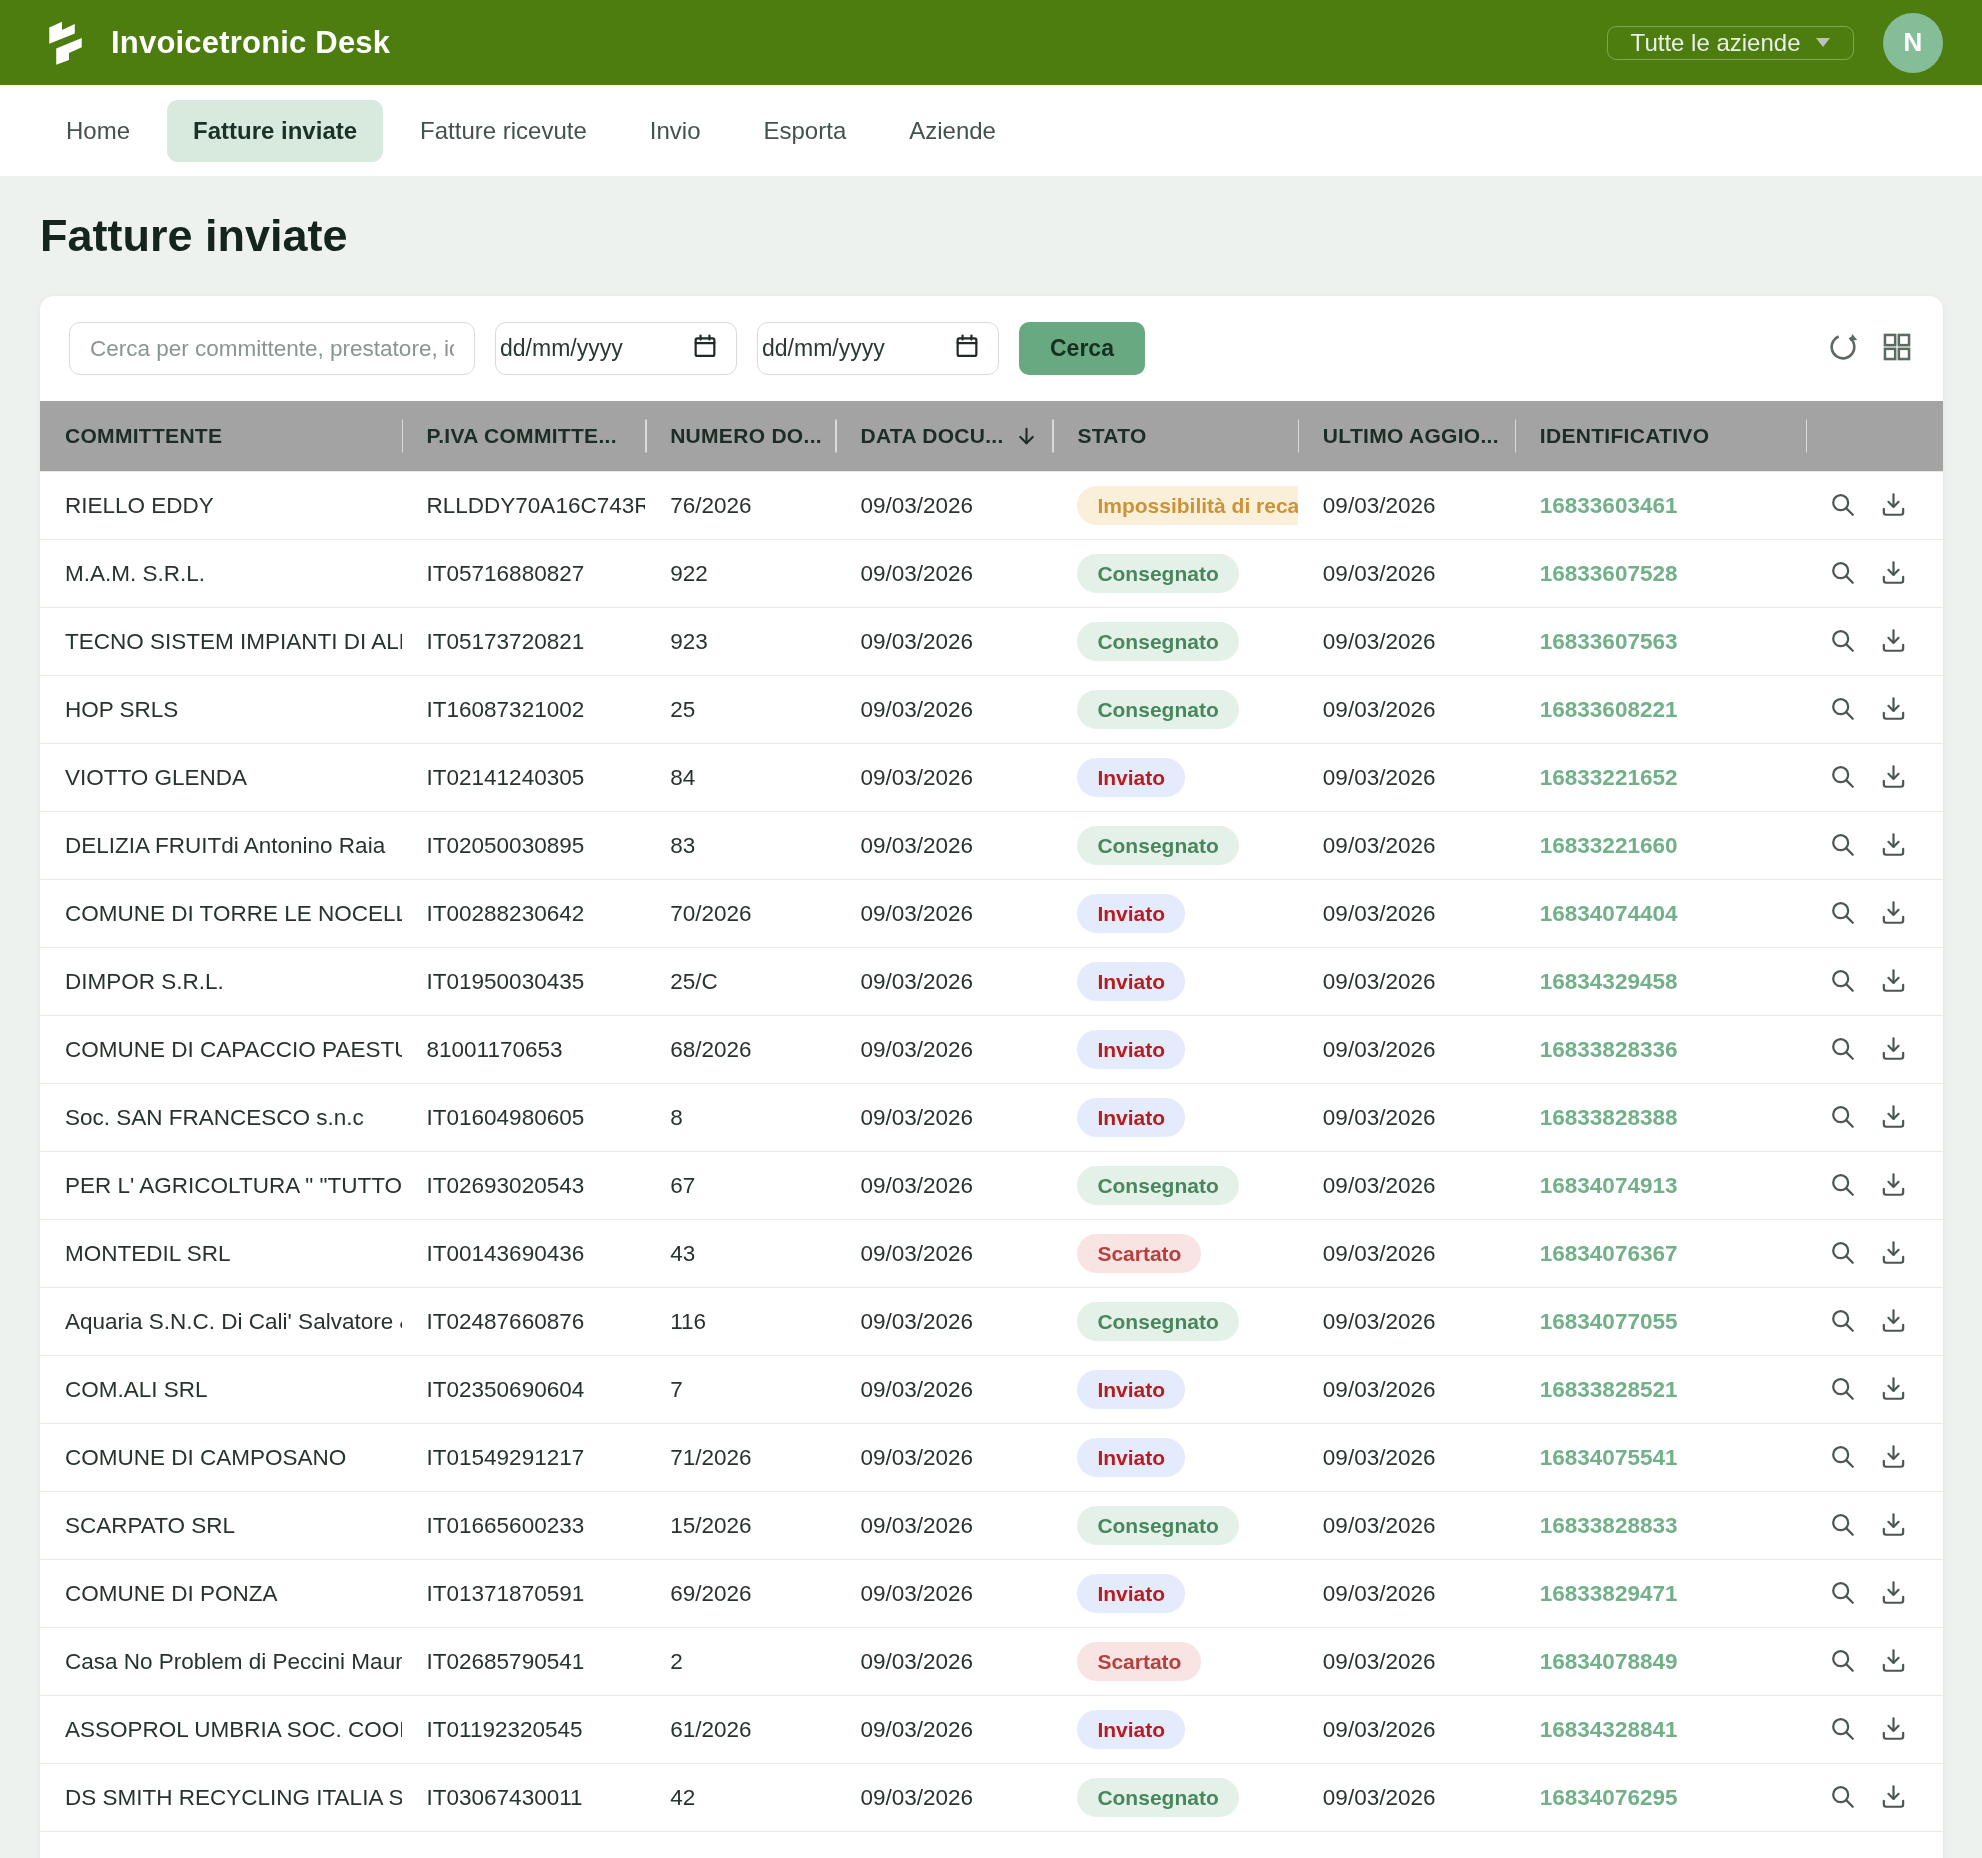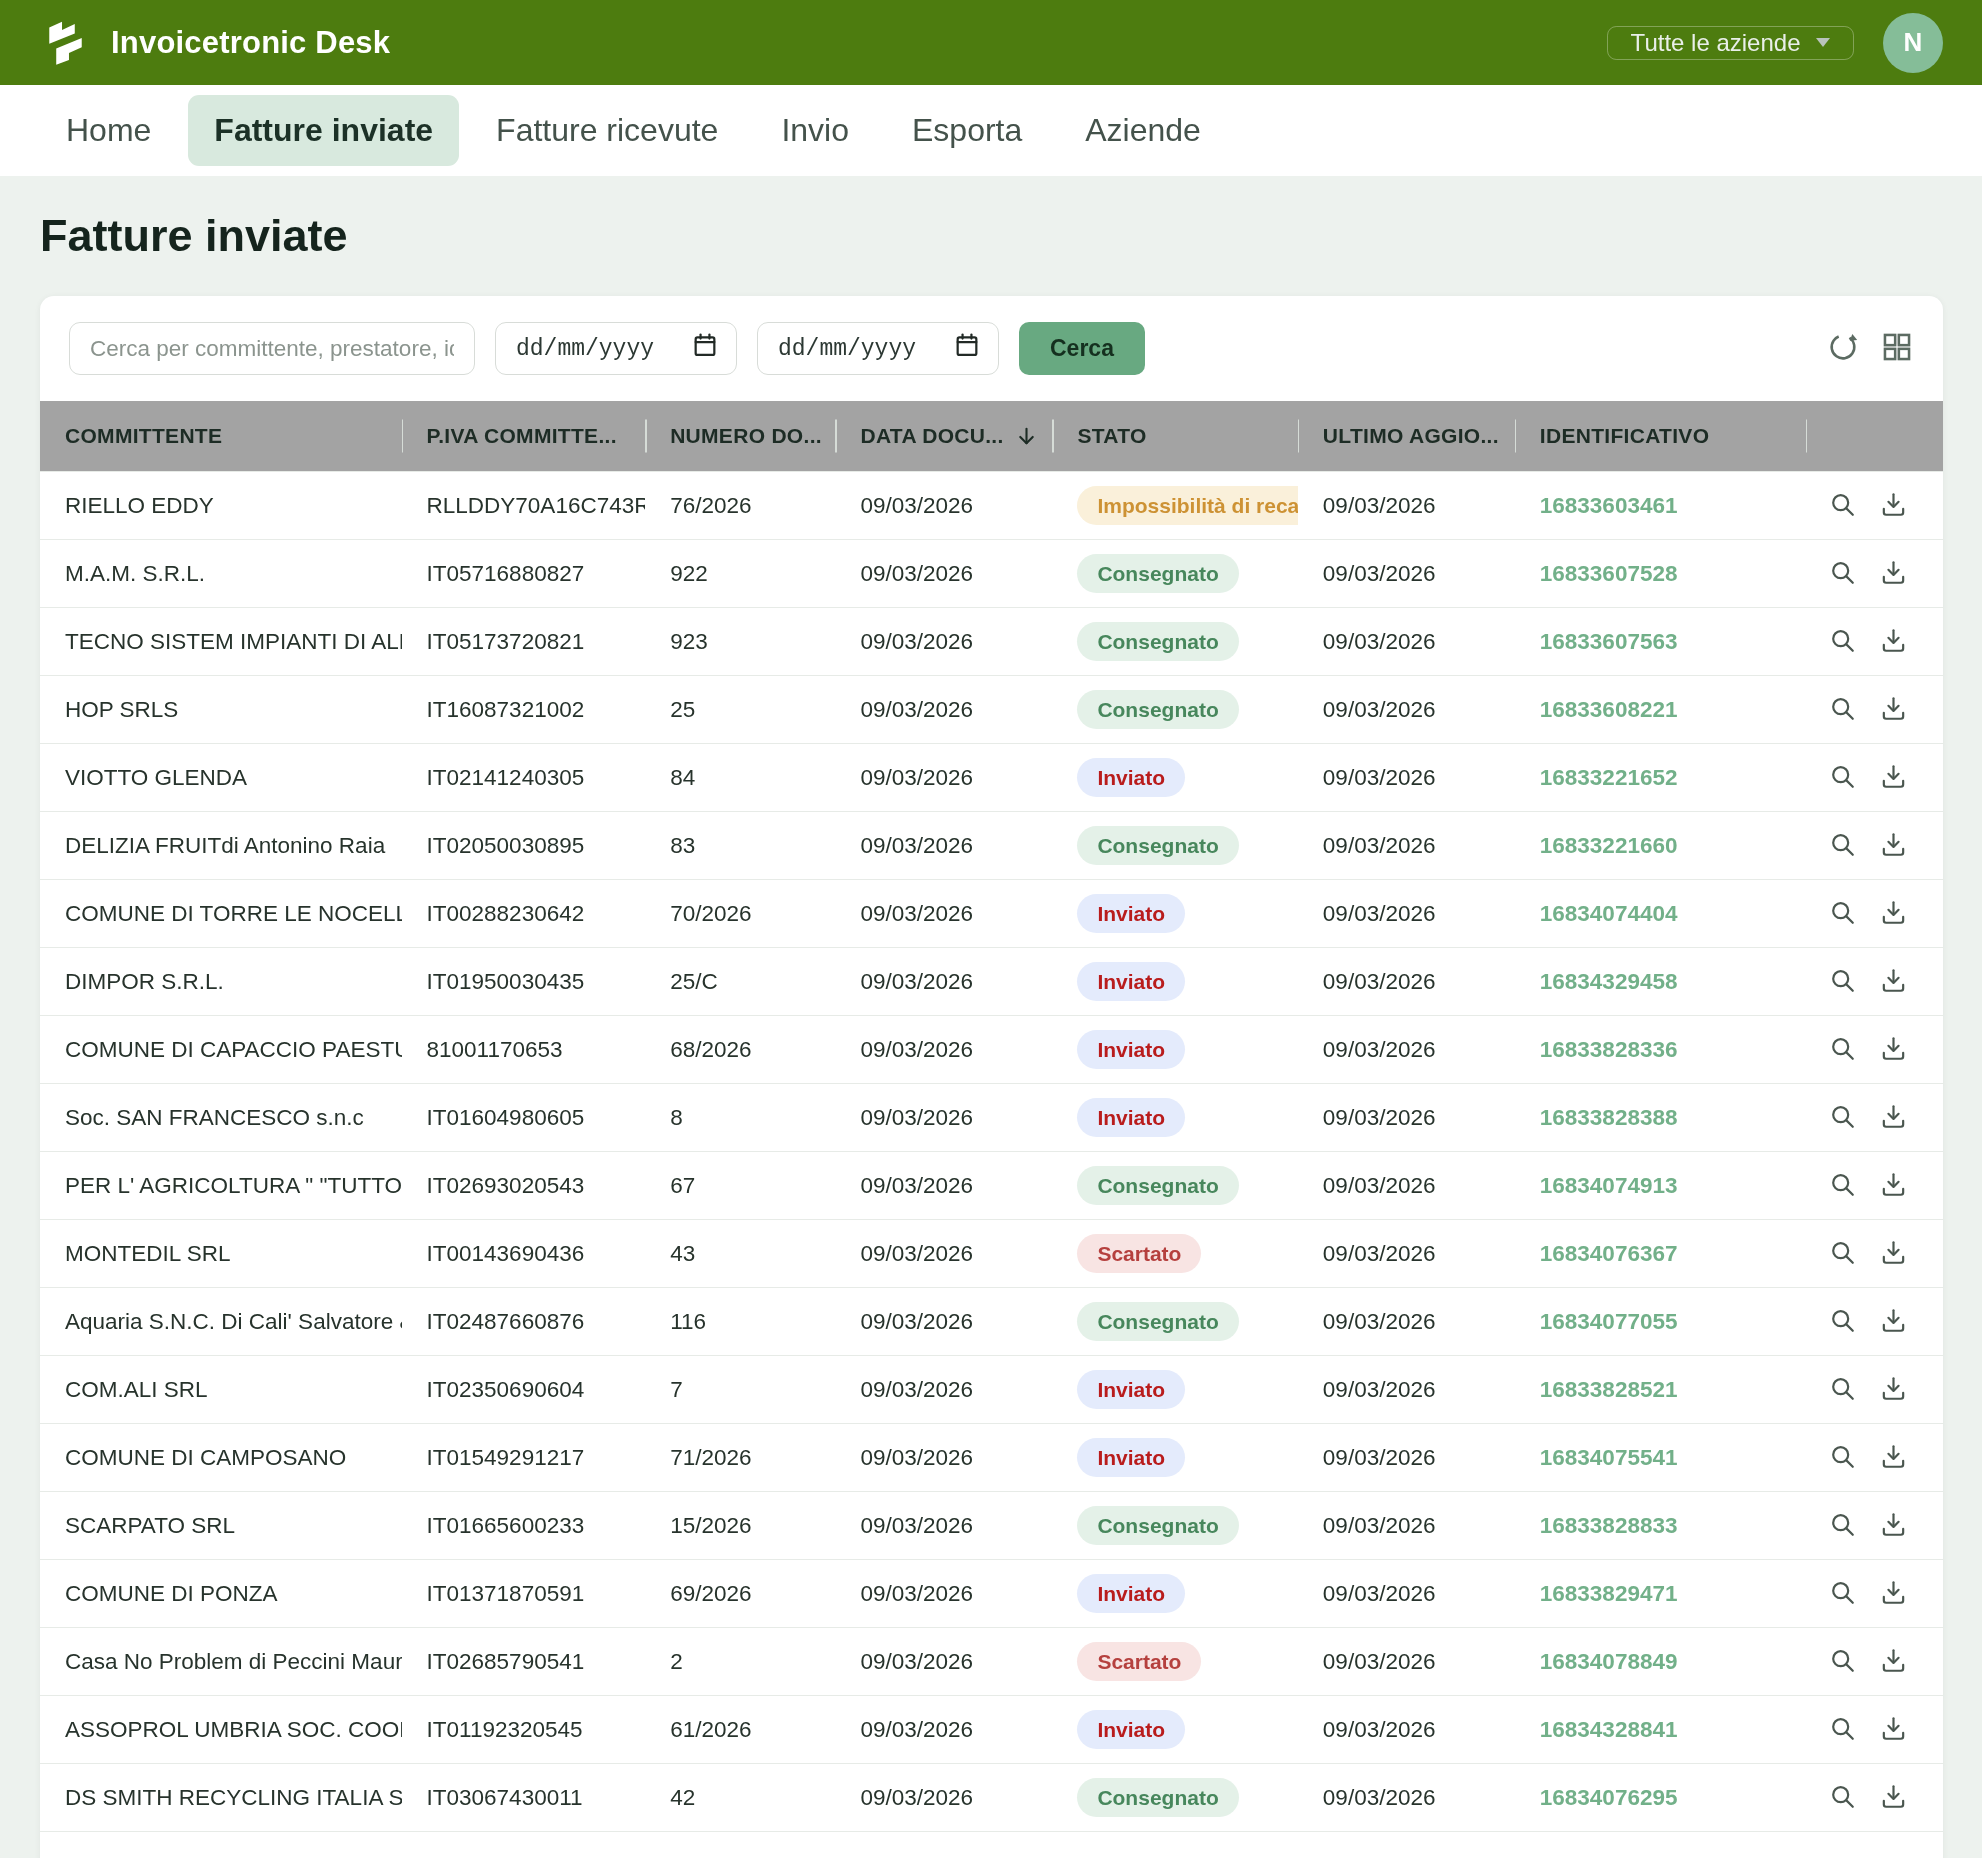--- a/index.html
+++ b/index.html
@@ -10,34 +10,34 @@
   .brand { display: flex; align-items: center; gap: 20px; }
   .brand svg { width: 51px; height: 51px; }
   .app-title { color: #ffffff; font-size: 31px; font-weight: 700; letter-spacing: 0.2px; }
   .top-right { display: flex; align-items: center; gap: 29px; }
   .company-btn { display: flex; align-items: center; gap: 15.5px; border: 1.5px solid rgba(255,255,255,0.30); border-radius: 9.3px; padding: 2px 23px; color: #e9efe9; font-size: 24px; cursor: pointer; background: transparent; }
   .caret-down { width: 0; height: 0; border-left: 7.7px solid transparent; border-right: 7.7px solid transparent; border-top: 9.3px solid #b9c3bc; }
   .avatar { width: 60px; height: 60px; border-radius: 50%; background: #85bd98; color: #ffffff; font-size: 26px; font-weight: 700; display: flex; align-items: center; justify-content: center; }
 
   
   .navbar { background: #ffffff; height: 91px; display: flex; align-items: center; padding: 0 40px; gap: 11px; }
-  .nav-item { font-size: 32px; color: #44524b; padding: 17px 26px; border-radius: 11px; cursor: pointer; white-space: nowrap; }
+  .nav-item { font-size: 24px; color: #44524b; padding: 17px 26px; border-radius: 11px; cursor: pointer; white-space: nowrap; }
   .nav-item.active { background: #d8e9de; color: #1c3127; font-weight: 700; }
 
   
   .page-title { font-size: 45px; font-weight: 800; color: #15241d; margin: 34px 0 34px 40px; }
 
   
   .card { margin: 0 40px 7.7px; background: #ffffff; border-radius: 14px; overflow: hidden; box-shadow: 0 1.5px 6.2px rgba(20,40,30,0.06); }
 
   
   .filterbar { display: flex; align-items: center; gap: 20px; padding: 26px 29px; }
   .search-input { width: 406px; height: 53px; border: 1.5px solid #d8dcd8; border-radius: 11px; padding: 0 20px; font-size: 22.5px; color: #2e3a34; font-family: "Liberation Sans", sans-serif; outline: none; }
   .search-input::placeholder { color: #8b948e; }
-  .date-field { width: 242px; height: 53px; border: 1.5px solid #d8dcd8; border-radius: 11px; padding: 0 17px 0 20px; font-size: 23px; color: #2c3833; display: flex; align-items: center; justify-content: space-between; cursor: pointer; background: #fff; font-family: Liberation Mono, monospace; }
+  .date-field { width: 242px; height: 53px; border: 1.5px solid #d8dcd8; border-radius: 11px; padding: 0 17px 0 4px; font-size: 23px; color: #2c3833; display: flex; align-items: center; justify-content: space-between; cursor: pointer; background: #fff; }
   .date-field svg { width: 28px; height: 28px; }
   .btn-cerca { height: 53px; padding: 0 31px; background: #68a981; border: none; border-radius: 10px; font-size: 23px; font-weight: 700; color: #15301f; cursor: pointer; font-family: "Liberation Sans", sans-serif; }
   .filter-spacer { flex: 1; }
   .icon-btn { background: none; border: none; cursor: pointer; display: flex; align-items: center; }
   .icon-btn svg { width: 34px; height: 34px; }
 
   
   table { width: 100%; border-collapse: collapse; table-layout: fixed; }
   col.c-committente { width: 19.0%; } col.c-piva { width: 12.8%; } col.c-numero { width: 10.0%; }
   col.c-data { width: 11.4%; } col.c-stato { width: 12.9%; } col.c-ultimo { width: 11.4%; }

